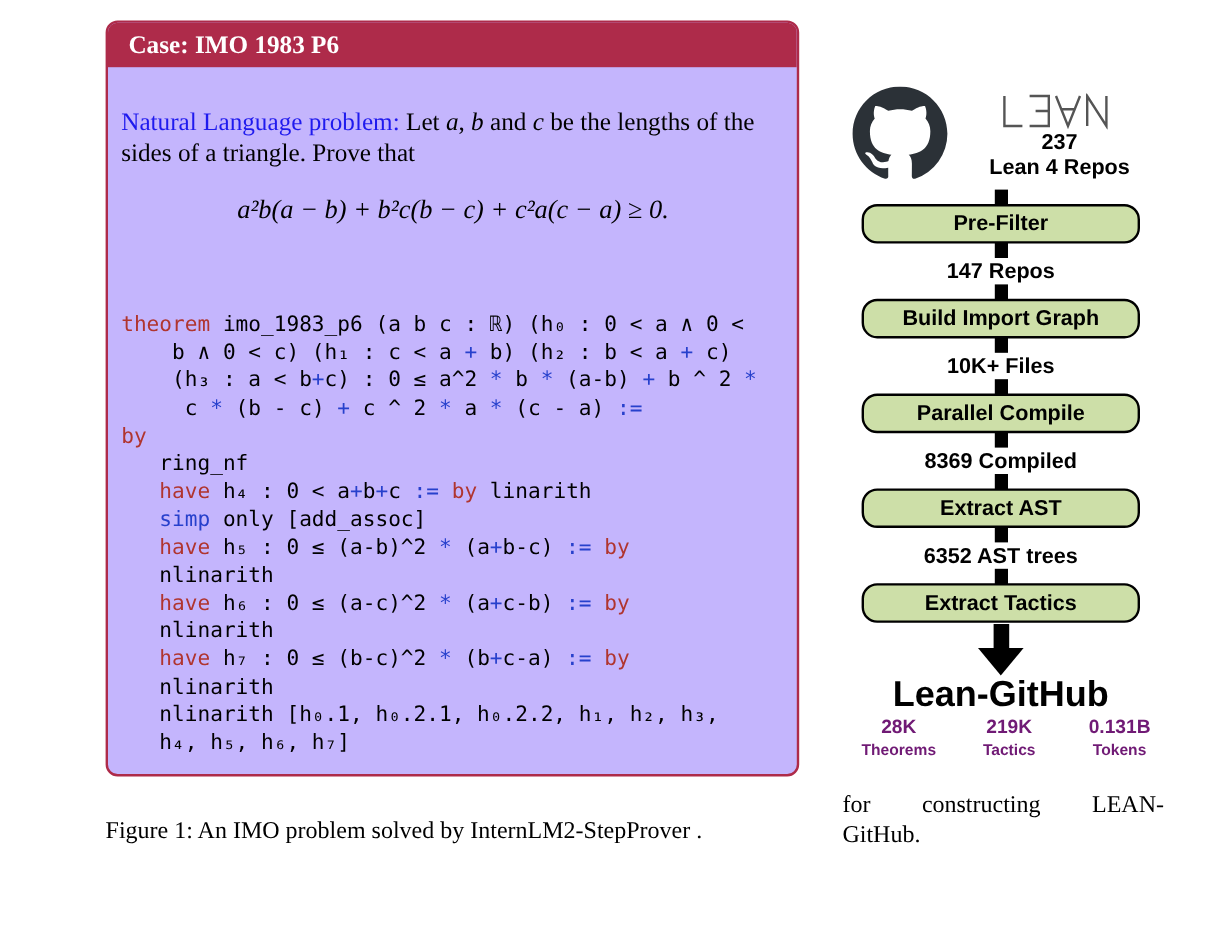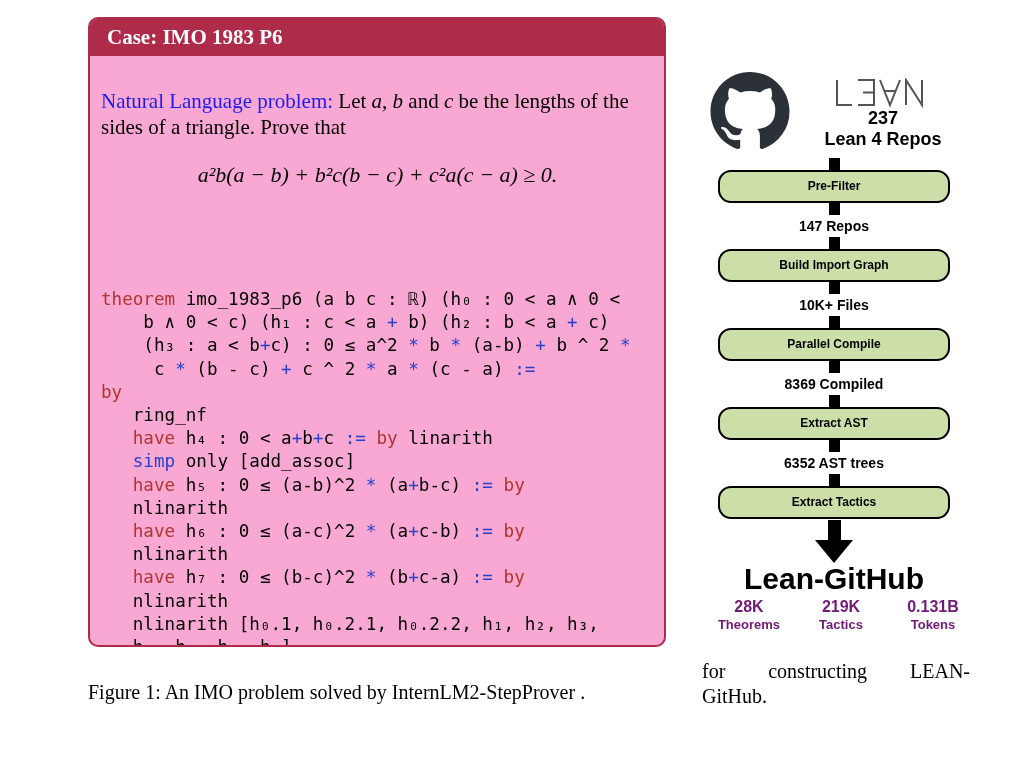--- a/index.html
+++ b/index.html
@@ -3,41 +3,41 @@
 <meta charset="utf-8">
 <style>
   html,body{margin:0;padding:0;}
   body{
     width:1024px;height:771px;position:relative;background:#ffffff;
     font-family:"Liberation Serif", serif;overflow:hidden;
   }
   
   .fig1{position:absolute;left:88px;top:17px;width:578px;margin:0;}
   .case-box{
-    border:2.5px solid var(--crimson);border-radius:10px;background:#f9a8d4;
+    border:2.5px solid var(--crimson);border-radius:10px;background:#c4b5fd;
     height:626px;overflow:hidden;
   }
   .case-header{
     background:var(--crimson);color:#ffffff;height:37px;line-height:37px;
     padding-left:17px;font-size:21px;font-weight:600;
     font-family:"Liberation Serif", serif;
   }
   .case-body{padding:29px 10px 0 11px;}
   .nl-para{
     margin:3px 0 0 0;font-size:21px;line-height:26px;color:#000;
     font-family:"Liberation Serif", serif;
   }
   .nl-para .s-b{color:var(--nlblue);}
   .nl-para .s-i{font-style:italic;}
   .formula{
     margin-top:22px;text-align:center;font-size:22px;font-style:italic;
     font-family:"Liberation Serif", serif;color:#000;
   }
   .code{
-    margin:100px 0 0 0;font-family:"DejaVu Sans Mono", monospace;
+    margin:72px 0 0 0;font-family:"DejaVu Sans Mono", monospace;
     font-size:17.6px;line-height:23.2px;white-space:pre;color:#000;
   }
   .code .c-kw{color:var(--kwred);}
   .code .c-op{color:var(--opblue);}
   .caption1{
     margin-top:34px;text-align:left;font-size:20px;color:#000;
     font-family:"Liberation Serif", serif;
   }
   
   .fig2{position:absolute;left:690px;top:72px;width:288px;margin:0;}
@@ -47,24 +47,24 @@
   .lean-logo{display:block;margin:6px auto 0 auto;}
   .repo-count,.repo-label{
     font-family:"Liberation Sans", sans-serif;font-weight:bold;
     font-size:18px;line-height:21px;color:#000;
   }
   .pipeline{display:flex;flex-direction:column;align-items:center;margin-top:-3px;}
   .pconn{width:11px;height:13px;background:#000;margin:-1px 0;z-index:2;}
   .pbox{
     width:228px;height:29px;line-height:29px;text-align:center;
     background:var(--green);border:2.5px solid #000;border-radius:13px;
-    font-family:"Liberation Sans", sans-serif;font-weight:bold;font-size:12px;color:#000;
+    font-family:"Liberation Sans", sans-serif;font-weight:bold;font-size:18px;color:#000;
   }
   .plabel{
-    font-family:"Liberation Sans", sans-serif;font-weight:bold;font-size:14px;
+    font-family:"Liberation Sans", sans-serif;font-weight:bold;font-size:18px;
     height:24px;line-height:24px;color:#000;
   }
   .big-arrow{display:flex;flex-direction:column;align-items:center;margin-top:1px;}
   .arrow-stem{width:13px;height:20px;background:#000;}
   .arrow-head{
     width:0;height:0;border-left:19px solid transparent;
     border-right:19px solid transparent;border-top:23px solid #000;
   }
   .result-title{
     text-align:center;font-family:"Liberation Sans", sans-serif;font-weight:bold;

